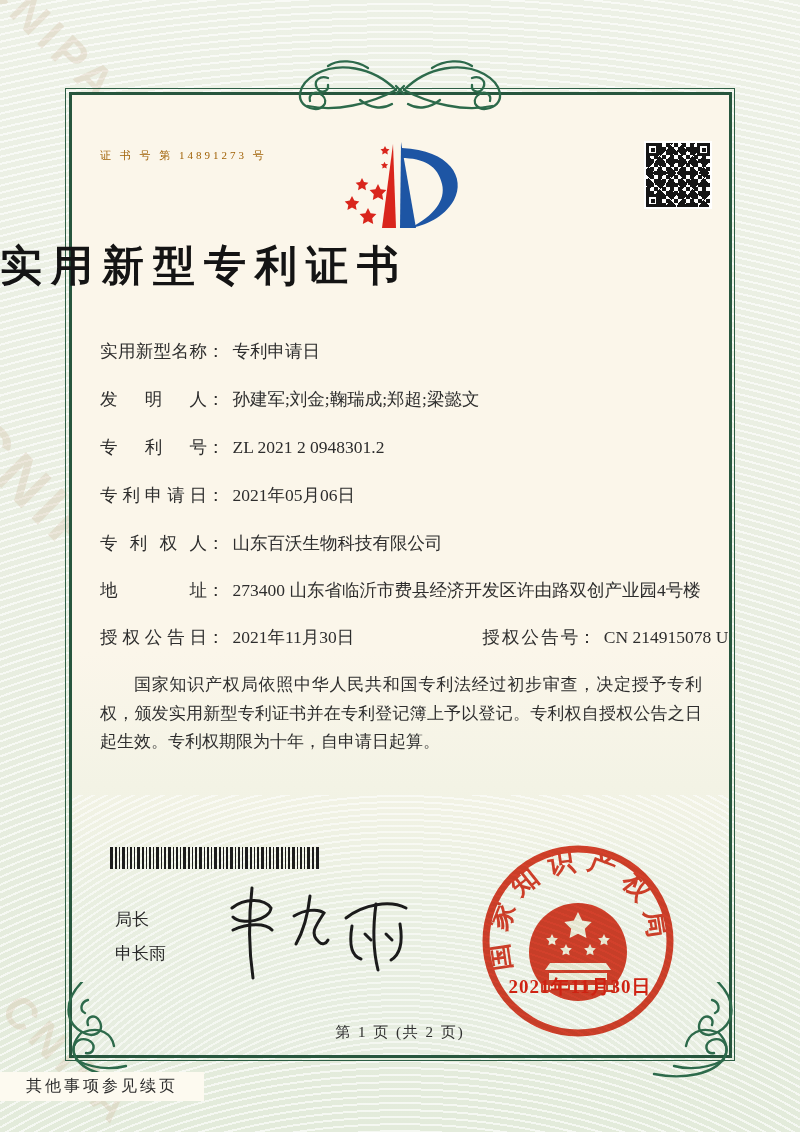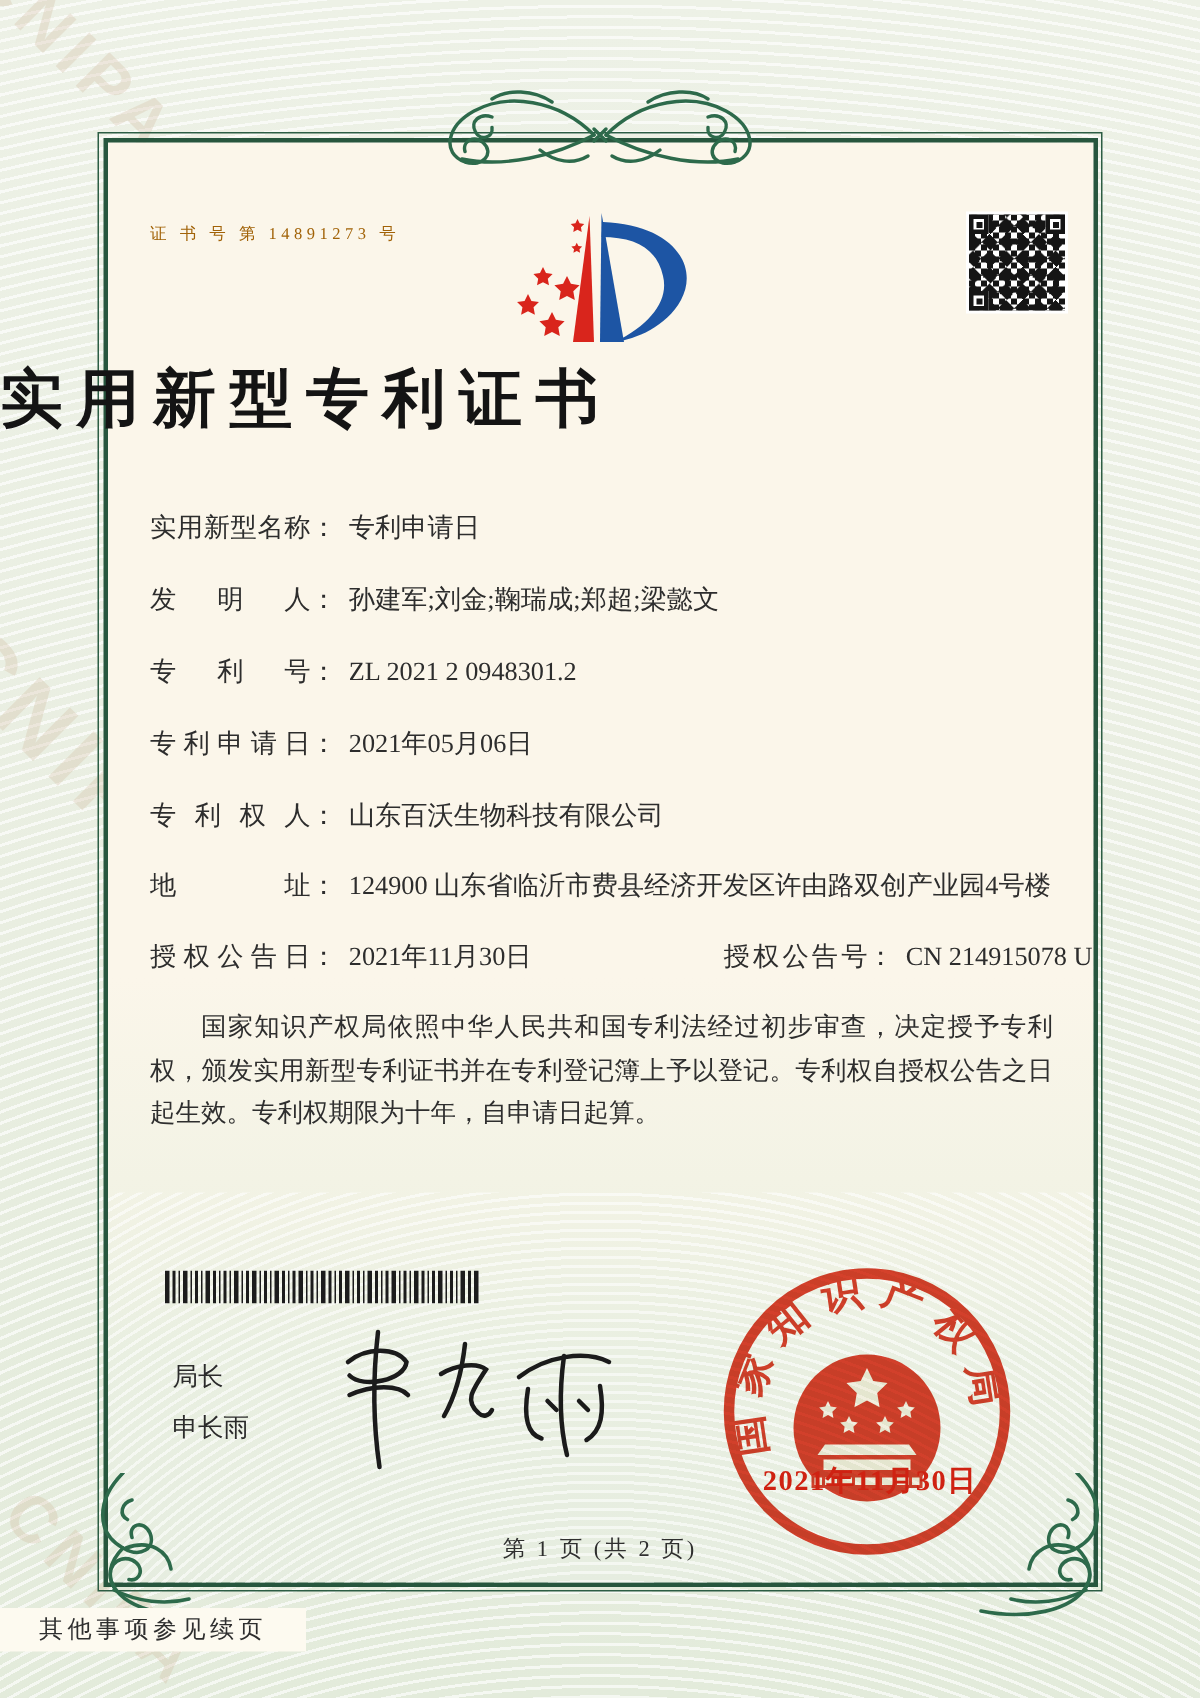--- a/index.html
+++ b/index.html
@@ -53,21 +53,21 @@
   .fvalue{display:inline-block;margin-left:8px;vertical-align:top;white-space:normal;max-width:478px;line-height:25px;}
   .grant-row{display:flex;}
   .grant2{margin-left:99px;}
 
   .paras{position:absolute;left:100px;top:653px;width:602px;font-size:17px;
      line-height:28.5px;color:#2e2e2e;text-align:justify;margin-top:18px;}
   .paras p{margin:0;text-indent:2em;}
 
   .barcode{position:absolute;left:110px;top:847px;}
 
-  .signer{position:absolute;left:115px;top:903px;font-family:Liberation Mono, monospace;
+  .signer{position:absolute;left:115px;top:903px;font-family:Liberation Serif, serif;
      font-size:17px;color:#2b2b2b;line-height:34px;}
   .signature{position:absolute;left:218px;top:882px;}
 
   .seal{position:absolute;left:479px;top:842px;opacity:.93;mix-blend-mode:multiply;}
   .seal-date{position:absolute;left:492px;top:974px;width:176px;text-align:center;
      color:#cf2212;font-size:19px;font-weight:bold;letter-spacing:1px;}
 
   .pageinfo{position:absolute;left:0;top:1023px;width:800px;text-align:center;
      font-size:15px;color:#2f2f2f;letter-spacing:2px;}
 
@@ -172,21 +172,21 @@
   <div class="frow" style="top:435px;">
     <span class="flabel">专利号</span><span class="fcolon">：</span><span class="fvalue">ZL 2021 2 0948301.2</span>
   </div>
   <div class="frow" style="top:483px;">
     <span class="flabel">专利申请日</span><span class="fcolon">：</span><span class="fvalue">2021年05月06日</span>
   </div>
   <div class="frow" style="top:531px;">
     <span class="flabel">专利权人</span><span class="fcolon">：</span><span class="fvalue">山东百沃生物科技有限公司</span>
   </div>
   <div class="frow" style="top:578px;">
-    <span class="flabel">地址</span><span class="fcolon">：</span><span class="fvalue">124900 山东省临沂市费县经济开发区许由路双创产业园4号楼</span>
+    <span class="flabel">地址</span><span class="fcolon">：</span><span class="fvalue">273400 山东省临沂市费县经济开发区许由路双创产业园4号楼</span>
   </div>
   <div class="frow grant-row" style="top:625px;gap:29px;">
     <span>
       <span class="flabel">授权公告日</span><span class="fcolon">：</span><span class="fvalue">2021年11月30日</span>
     </span>
     <span class="grant2">
       <span class="flabel" style="width:96px">授权公告号</span><span class="fcolon">：</span><span class="fvalue">CN 214915078 U</span>
     </span>
   </div>
 

